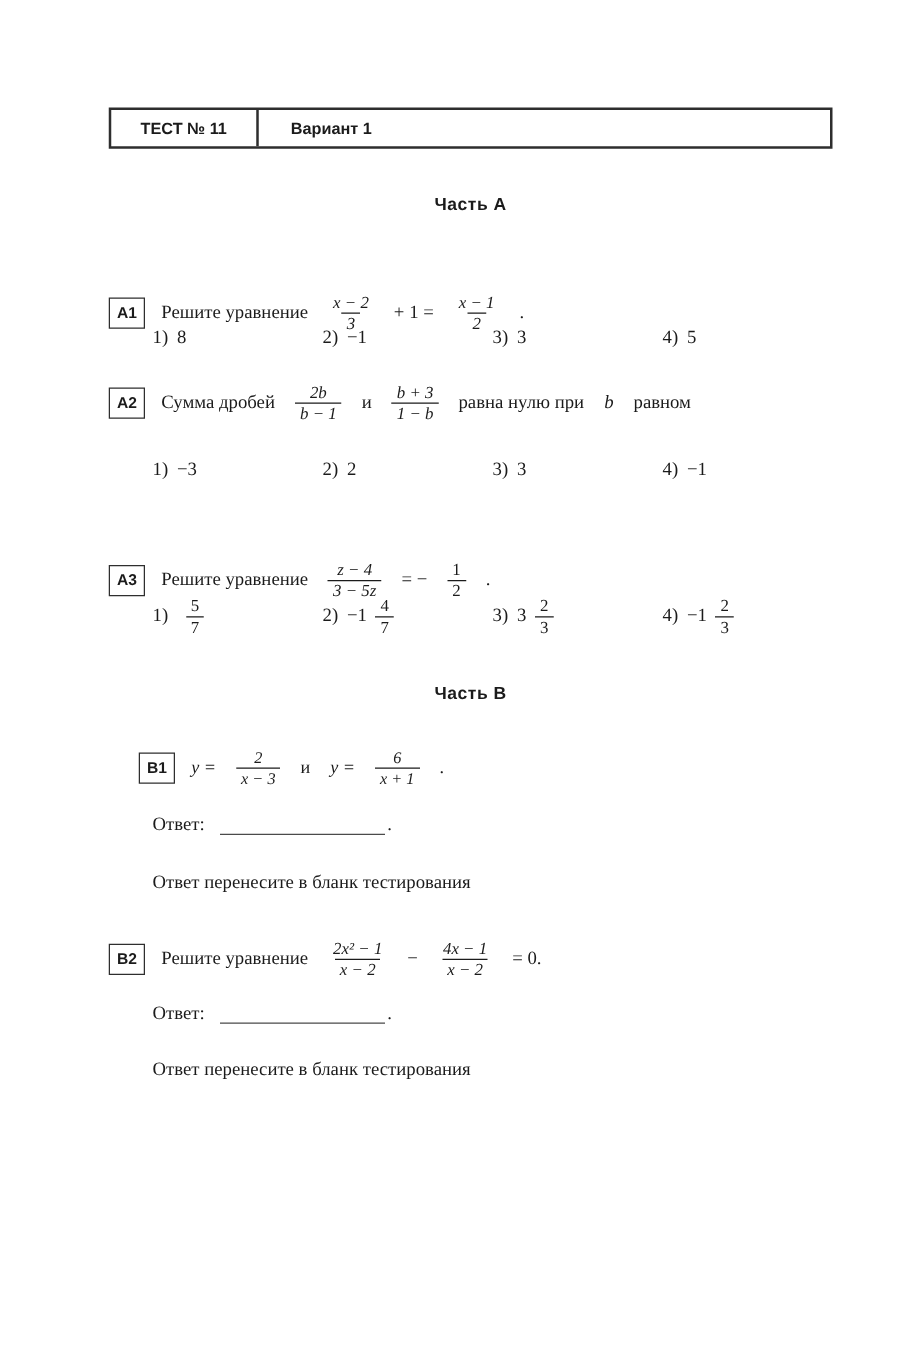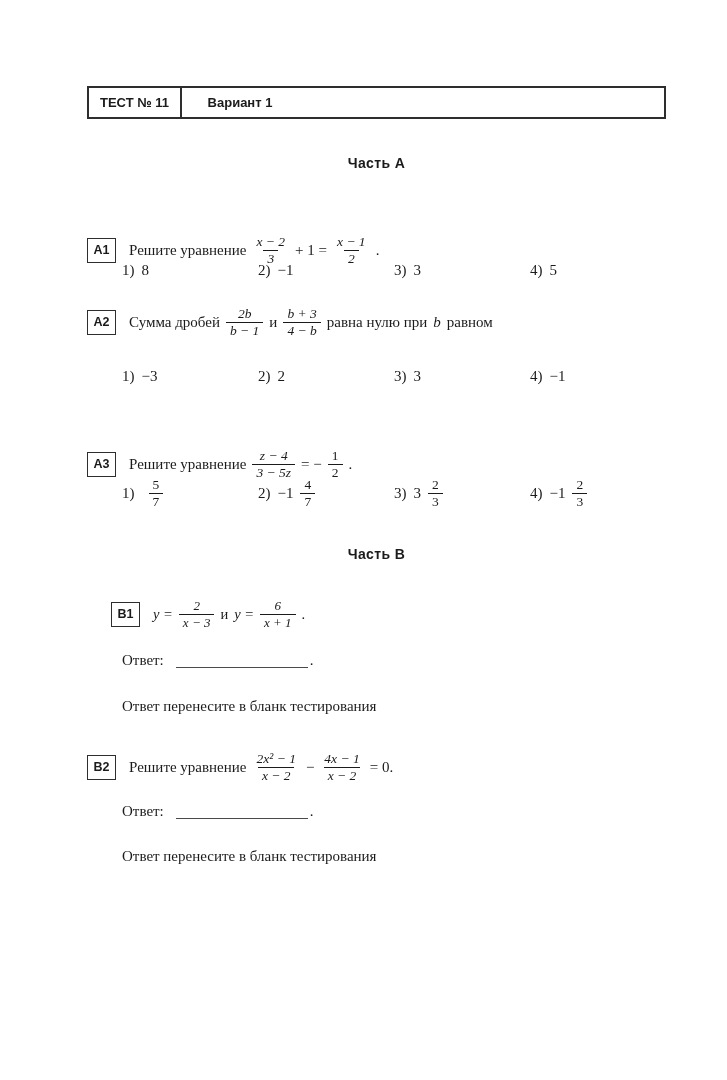--- a/index.html
+++ b/index.html
@@ -10,21 +10,21 @@
   }
   .sheet { position:relative; width:727px; height:1080px; background:#fff; overflow:hidden; }
 
   
   .header-table {
     position:absolute; left:87px; top:86px; width:579px; height:33px;
     display:flex; border:2px solid #2e2e2e; box-sizing:border-box;
     font-family:"Liberation Sans", sans-serif; font-weight:700; font-size:13px;
   }
   .hcell { display:flex; align-items:center; justify-content:center; box-sizing:border-box; padding:0 4px; }
-  .hcell-test { width:93px; border-right:2px solid #2e2e2e; }
+  .hcell-test { width:118px; border-right:2px solid #2e2e2e; }
   .hcell-title { flex:1; border-right:2px solid #2e2e2e; }
   .hcell-variant { width:116px; }
 
   
   .part-heading {
     position:absolute; left:87px; width:579px; text-align:center;
     font-family:"Liberation Sans", sans-serif; font-weight:700; font-size:14px;
     letter-spacing:0.4px;
   }
   .heading-a { top:155px; }
@@ -40,21 +40,21 @@
   .q-a3 { top:444px; }
   .q-b1 { top:594px; font-size:14.5px;padding-left:24px; }
   .q-b2 { top:747px; }
 
   .qbox {
     flex:none; width:29px; height:25px; border:1.6px solid #2e2e2e;
     display:flex; align-items:center; justify-content:center; box-sizing:border-box;
     font-family:"Liberation Sans", sans-serif; font-weight:700; font-size:12.5px;
     margin-right:13px;
   }
-  .qtext { display:inline-flex; align-items:center; gap:6px; }
+  .qtext { display:inline-flex; align-items:center; gap:16px; }
 
   
   .frac {
     display:inline-flex; flex-direction:column; align-items:center;
     font-size:13.5px; line-height:1.18; text-align:right;
   }
   .q-b1 .frac { font-size:13px; }
   .frac .fnum { padding:0 4px; }
   .frac .fden { padding:0 4px; border-top:1.2px solid #1b1b1b; }
   .mv { font-style:italic; }
@@ -133,21 +133,21 @@
     <span class="qbox">А2</span>
     <span class="qtext">
       <span>Сумма дробей</span>
       <span class="frac mv">
         <span class="fnum">2b</span>
         <span class="fden">b − 1</span>
       </span>
       <span>и</span>
       <span class="frac mv">
         <span class="fnum">b + 3</span>
-        <span class="fden">4 − b</span>
+        <span class="fden">1 − b</span>
       </span>
       <span>равна нулю при</span>
       <span class="mv">b</span>
       <span>равном</span>
     </span>
   </div>
   <div class="options opts-a2">
     <span class="opt">
       <span>1)</span>
       <span>−3</span>

